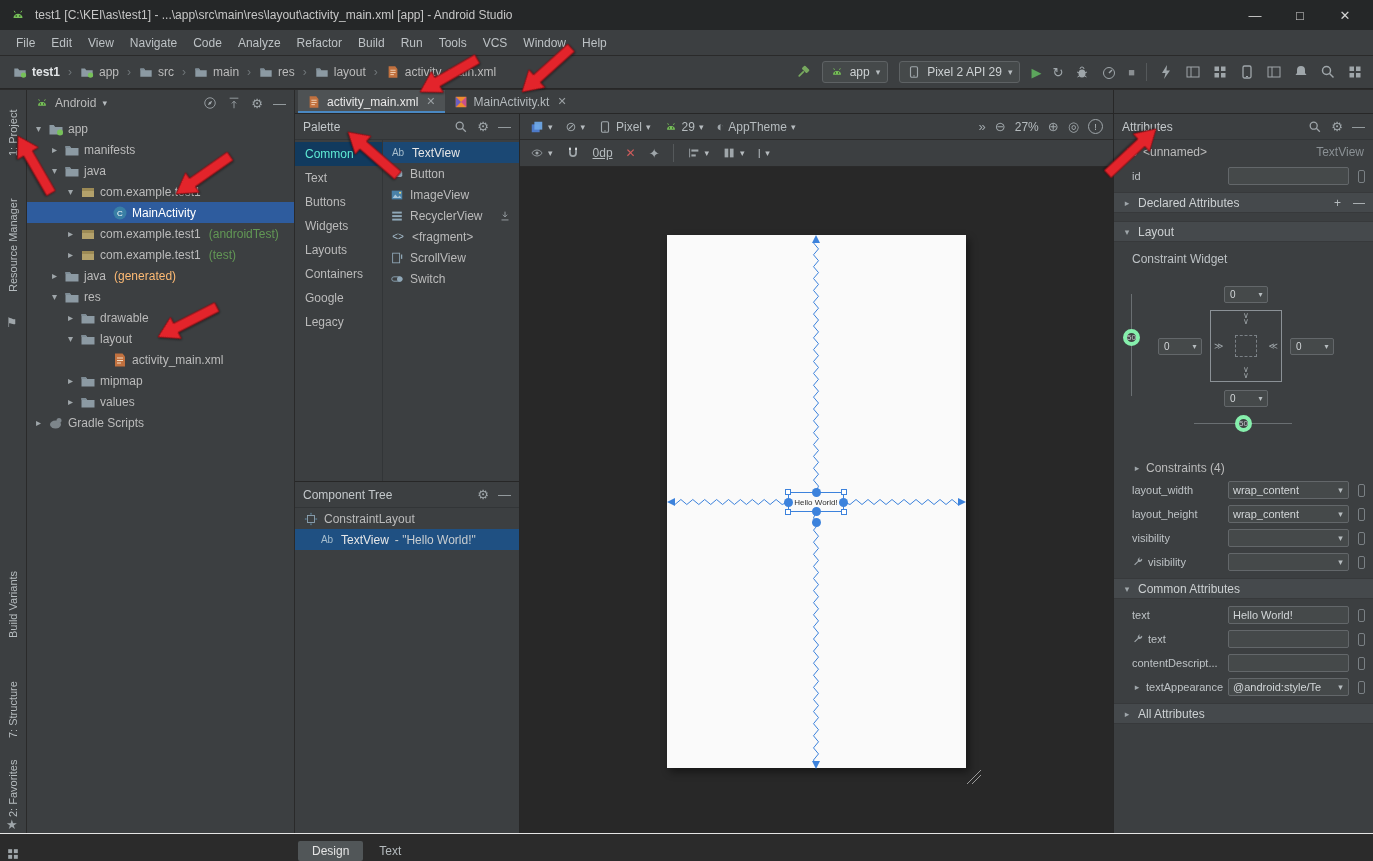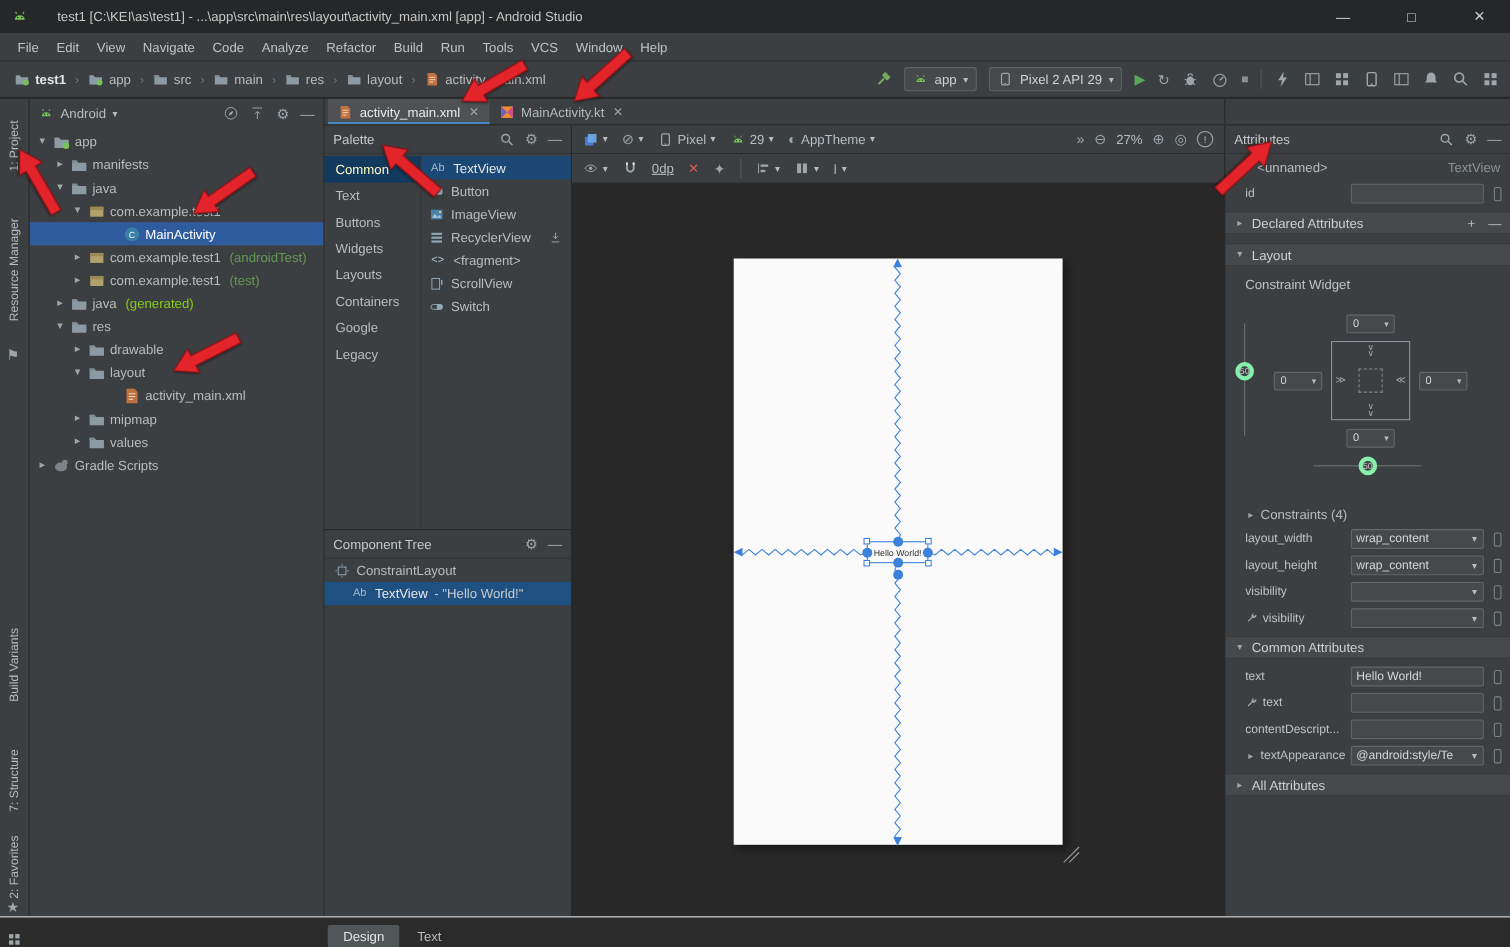--- a/index.html
+++ b/index.html
@@ -4,21 +4,21 @@
 <style>
 *{box-sizing:border-box;margin:0;padding:0}
 html,body{width:1373px;height:861px}
 body{position:relative;background:#2b2b2b;font-family:"Liberation Sans","DejaVu Sans",sans-serif;font-size:12px;color:#bbb;overflow:hidden}
 svg{display:block}
 .ic{width:16px;height:16px;flex:none}
 .ic12{width:12px;height:12px;flex:none}
 .ic14{width:14px;height:14px;flex:none}
 .glyph{color:#9fa6aa;font-size:13px;line-height:1}
 
-.titlebar{height:30px;background:#252728;display:flex;align-items:center;padding:0 10px;gap:26px;color:#c7c7c7}
+.titlebar{height:30px;background:#252728;display:flex;align-items:center;padding:0 10px;gap:9px;color:#c7c7c7}
 .titlebar .title{margin-right:auto;white-space:nowrap;overflow:hidden}
 .winbtn{width:36px;text-align:center;font-size:13px;color:#d2d2d2}
 
 .menubar{height:26px;background:#3c3f41;display:flex;align-items:center;padding:0 8px;border-bottom:1px solid #2a2a2a}
 .menu-item{padding:3px 8px;border-radius:2px;color:#bdc2c5}
 
 .toolbar{height:33px;background:#3c3f41;display:flex;align-items:center;padding:0 10px;border-bottom:1px solid #272727}
 .crumbs{display:flex;align-items:center;gap:2px}
 .crumb{display:flex;align-items:center;gap:5px;padding:2px 3px;white-space:nowrap}
 .crumb.first span{color:#e2e5e7;font-weight:bold}
@@ -37,37 +37,37 @@
 
 .project{width:268px;background:#3c3f41;border-right:1px solid #2a2a2a;flex:none;display:flex;flex-direction:column;overflow:hidden}
 .pj-header{height:26px;display:flex;align-items:center;padding:0 8px;gap:6px;flex:none}
 .hdr-icons{margin-left:auto;display:flex;align-items:center;gap:10px;color:#9fa6aa}
 .tree{padding-top:2px}
 .trow{height:21px;display:flex;align-items:center;gap:4px;padding-right:4px;white-space:nowrap}
 .tw{width:11px;text-align:center;color:#9fa6aa;font-size:10px;flex:none}
 .lvl0{padding-left:6px}.lvl1{padding-left:22px}.lvl2{padding-left:38px}.lvl3{padding-left:70px}
 .sel-br{background:#2e5c9e;color:#fff}
 .sfx-g{color:#629755;margin-left:4px}
-.sfx-gy{color:#84cc16;margin-left:4px}
+.sfx-gy{color:#fdba74;margin-left:4px}
 
 .center{flex:1;display:flex;flex-direction:column;min-width:0}
 .tabsbar{height:24px;background:#3c3f41;border-bottom:1px solid #272727;display:flex;align-items:stretch;padding-left:3px;flex:none}
 .tab{display:flex;align-items:center;gap:6px;padding:0 9px;color:#b4babd}
 .tab.on{background:#4e5254;color:#e8e8e8;box-shadow:inset 0 -2px 0 #4a88c2}
 .tab .x{color:#9aa0a3;font-size:11px;margin-left:2px}
 .center-body{flex:1;display:flex;min-height:0}
 
 .palcol{width:225px;background:#3c3f41;border-right:1px solid #272727;flex:none;display:flex;flex-direction:column}
 .phead{height:26px;display:flex;align-items:center;gap:9px;padding:0 8px;border-bottom:1px solid #323537;flex:none;color:#c3c8cb}
 .phead .sp{margin-left:auto}
 .palette{height:368px;display:flex;flex-direction:column;border-bottom:1px solid #272727;flex:none}
 .pal-body{flex:1;display:flex;min-height:0}
 .pal-cats{width:88px;border-right:1px solid #323537;padding-top:2px}
 .pcat{height:24px;display:flex;align-items:center;padding-left:10px}
-.pcat.on{background:#113a5e;color:#fef9c3}
+.pcat.on{background:#113a5e;color:#5eead4}
 .pal-items{flex:1;padding-top:2px}
 .pitem{height:21px;display:flex;align-items:center;gap:6px;padding:0 7px}
 .pitem.on{background:#1b4874;color:#e6e6e6}
 .abic{font-size:10px;color:#a6bdcd;width:16px;flex:none;text-align:center}
 .dl{margin-left:auto}
 .ctree{flex:1;display:flex;flex-direction:column;min-height:0}
 .crow{height:21px;display:flex;align-items:center;gap:6px;padding:0 9px;white-space:nowrap}
 .crow.ch{padding-left:24px}
 .crow.sel{background:#1f5082;color:#e8e8e8}
 

